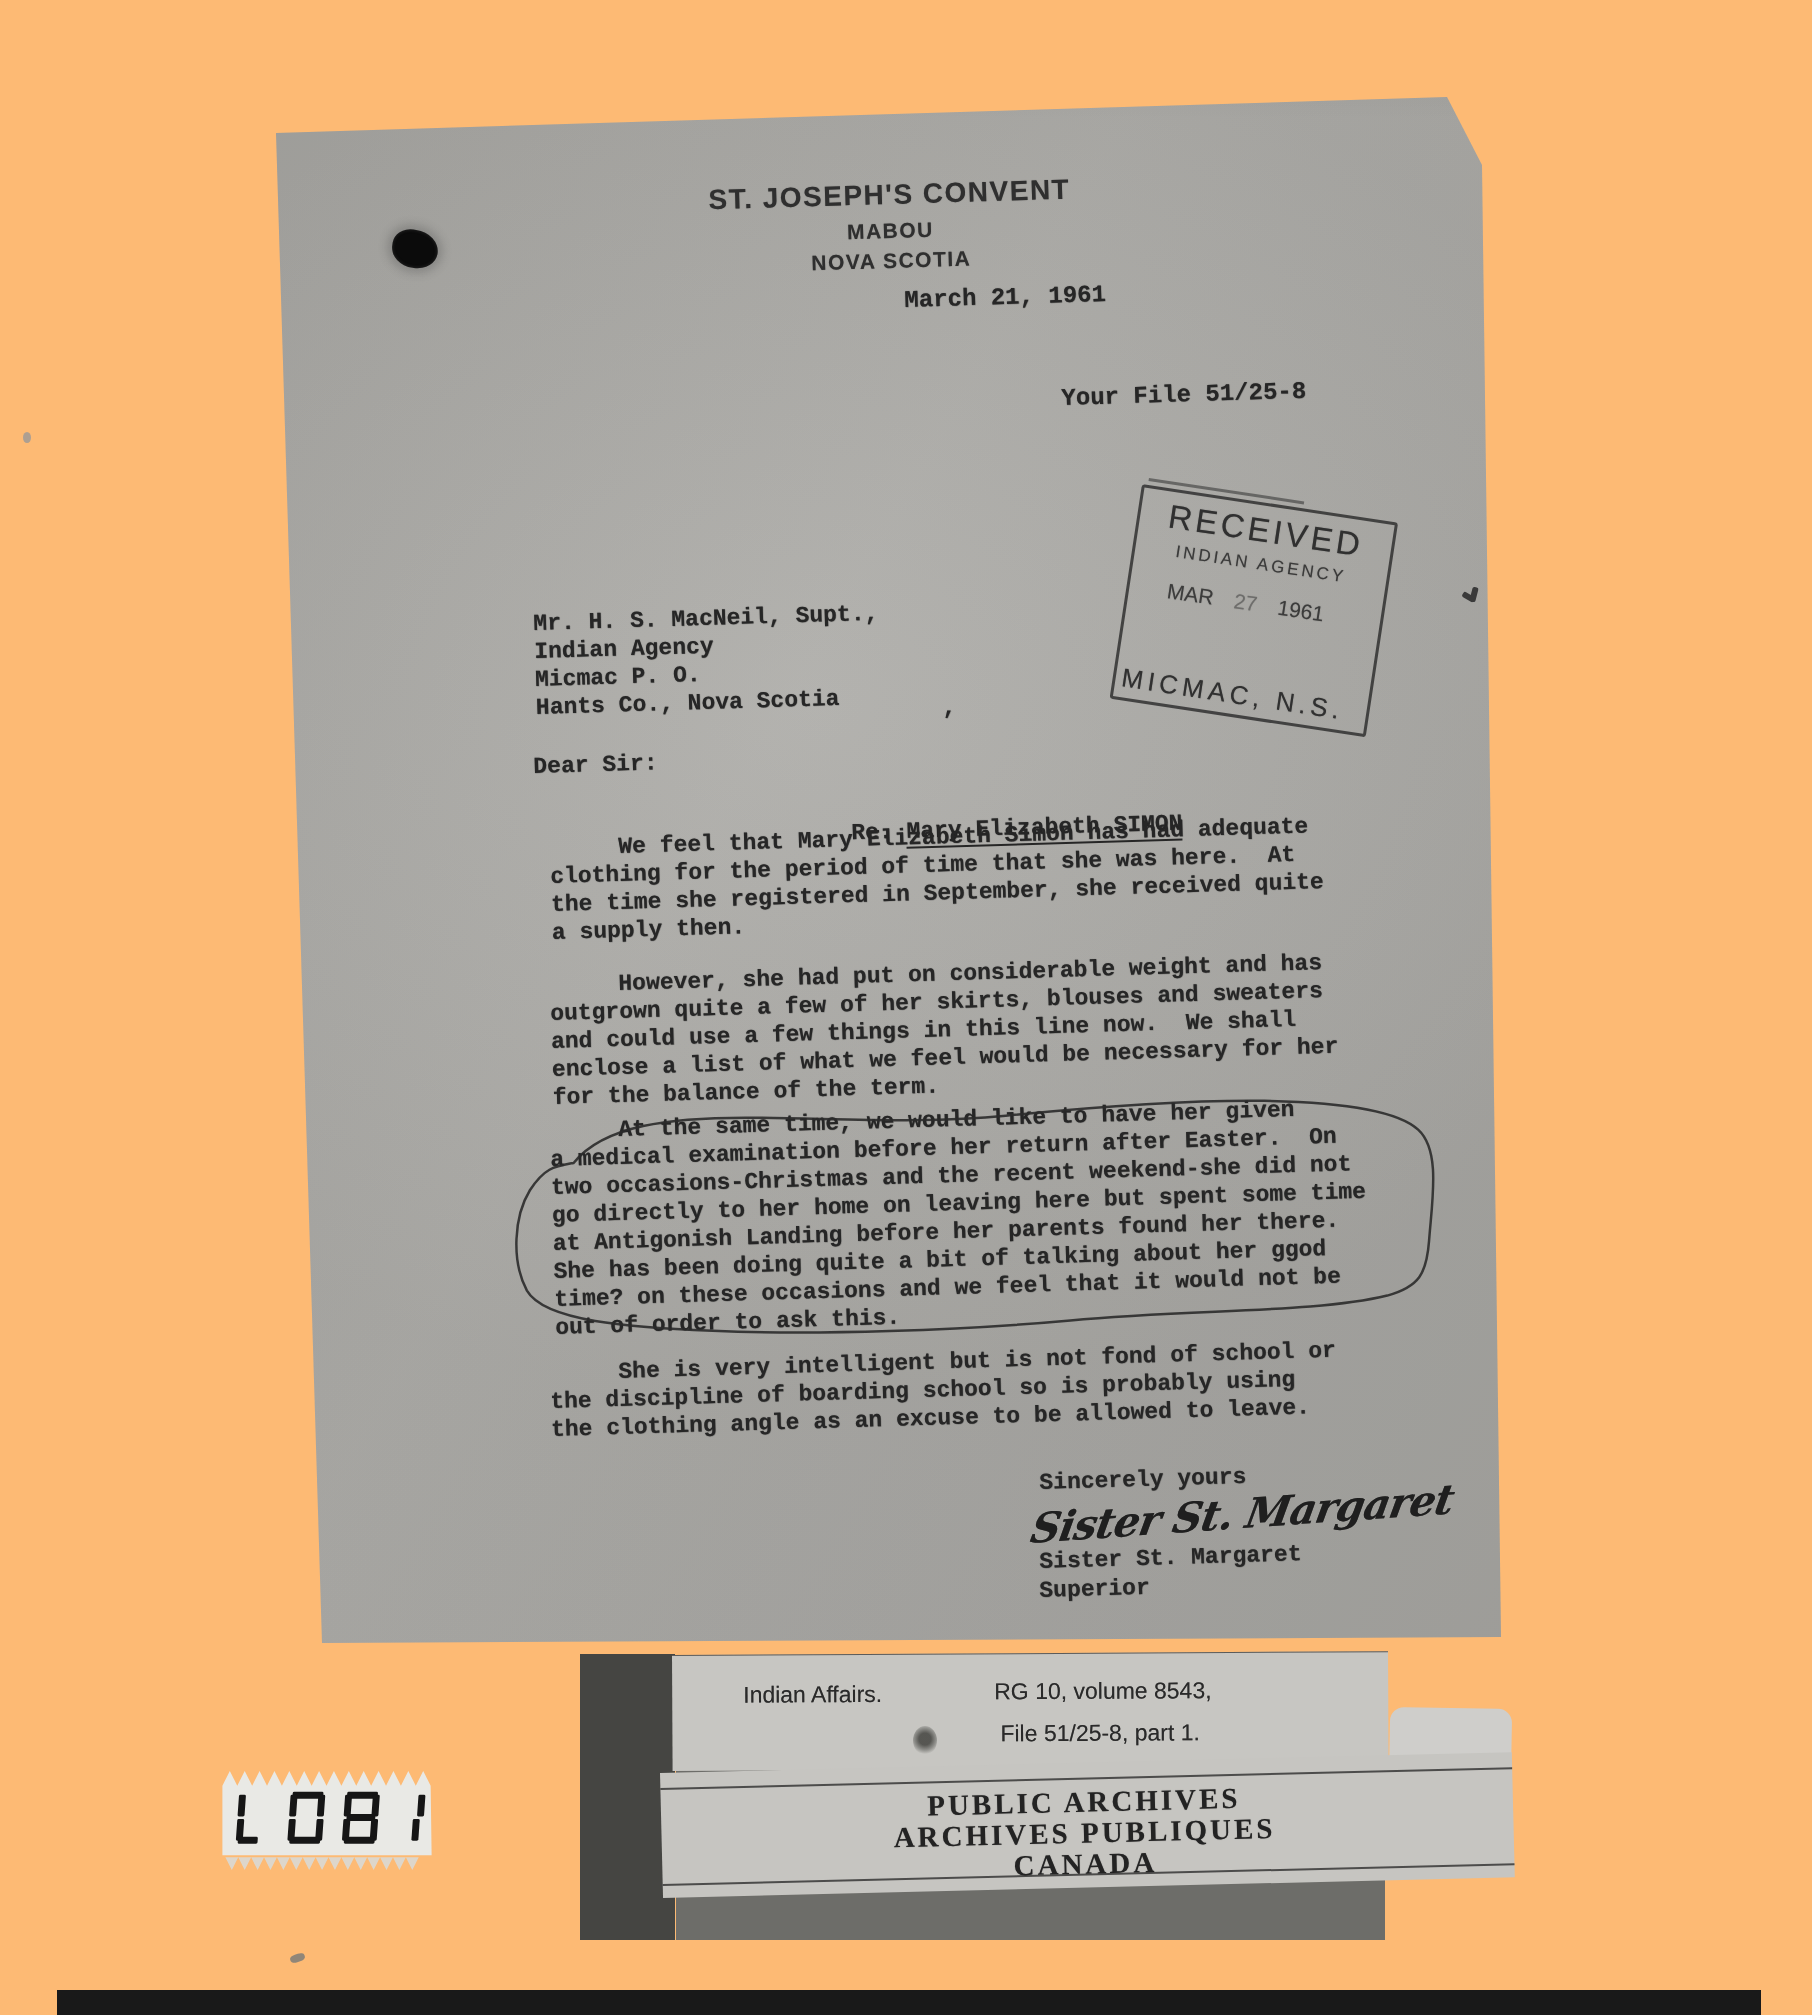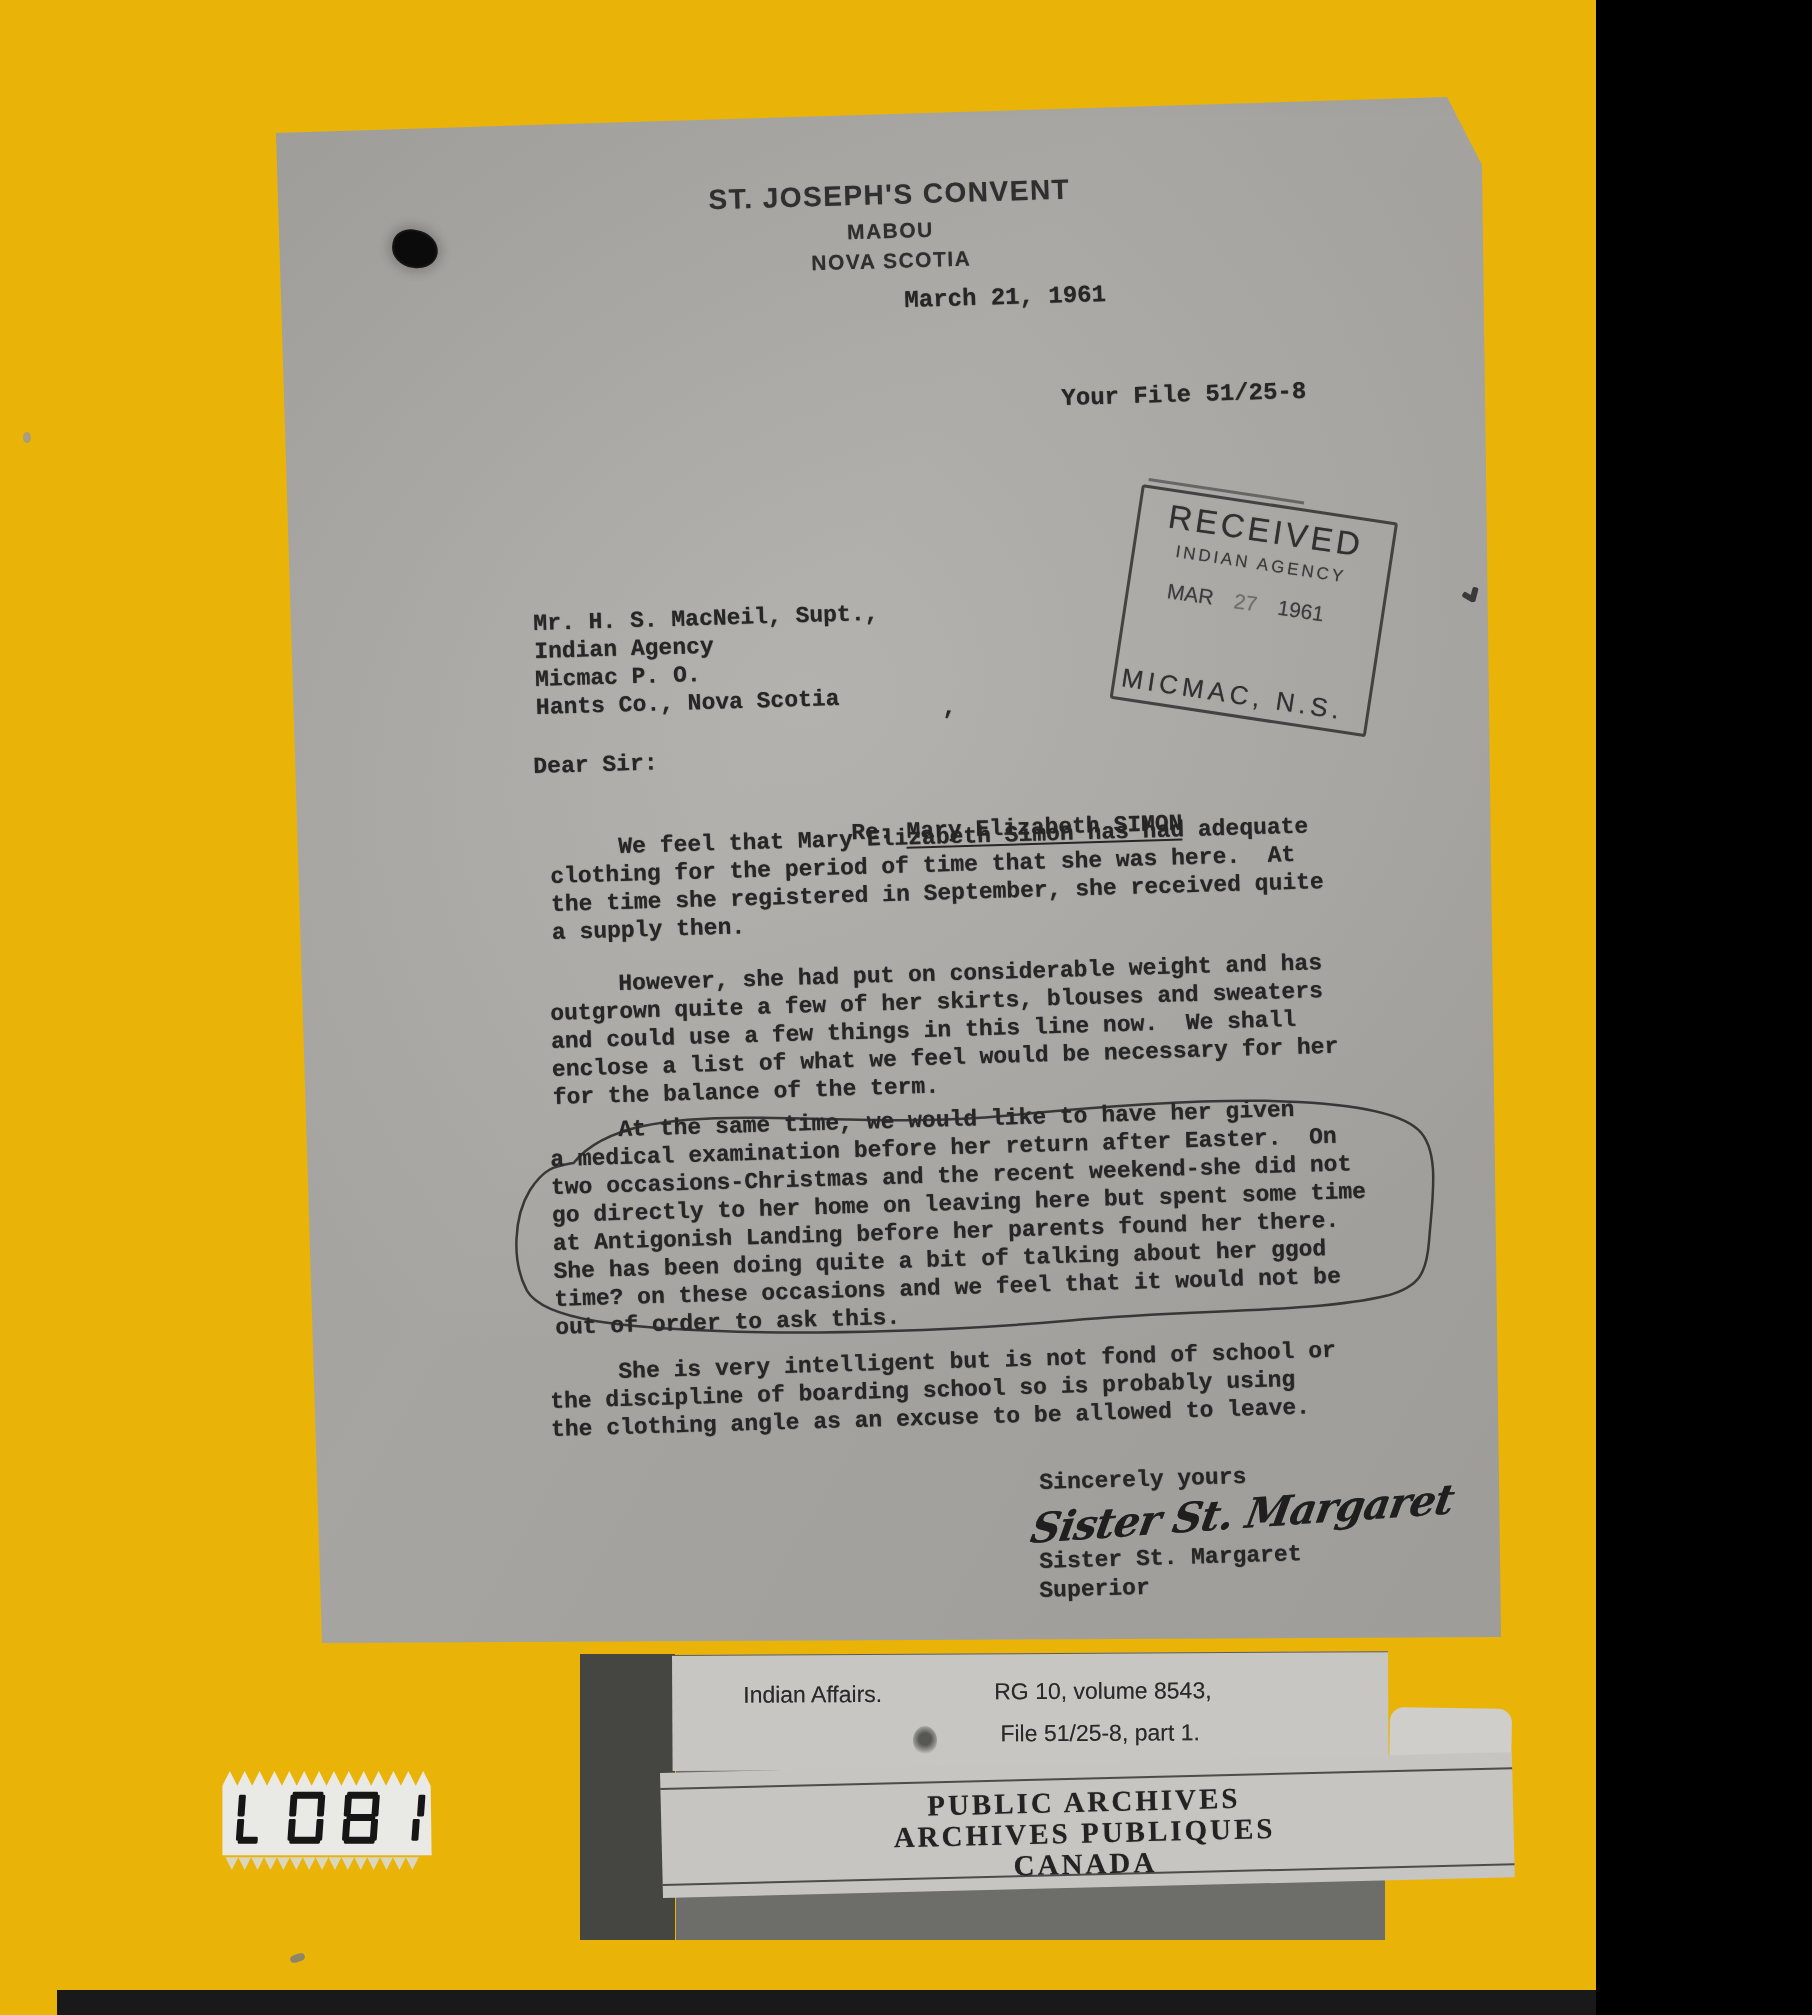--- a/index.html
+++ b/index.html
@@ -1,16 +1,16 @@
 <!DOCTYPE html>
 <html style="font-size:8px"><head>
 <meta charset="utf-8">
 <style>
   html,body{margin:0;padding:0;background:#000;}
-  #canvas{position:relative;width:1596px;height:2015px;background:#eab308;overflow:hidden;
+  #canvas{position:relative;width:1812px;height:2015px;background:#fdba74;overflow:hidden;
           font-family:"Liberation Sans",sans-serif;}
   .abs{position:absolute;}
 
   
   #paper{left:0;top:0;width:1812px;height:2015px;
     clip-path:polygon(276px 133px,1447px 97px,1482px 165px,1501px 1637px,322px 1643px);
     background:
       radial-gradient(ellipse 894px 696px at 45% 35%, rgba(255,255,255,.06), rgba(0,0,0,.05)),
       linear-gradient(120deg, rgba(0,0,0,.05), rgba(255,255,255,.03) 40%, rgba(0,0,0,.06)),
       #acaba7;}

